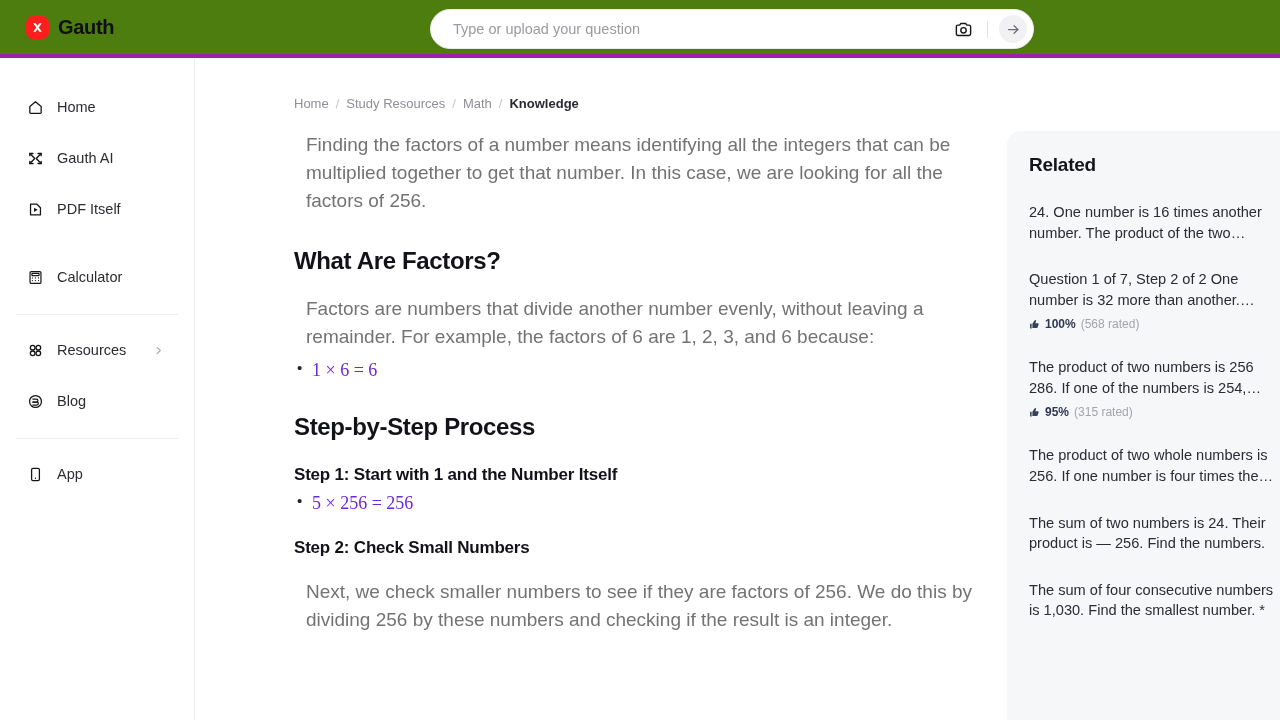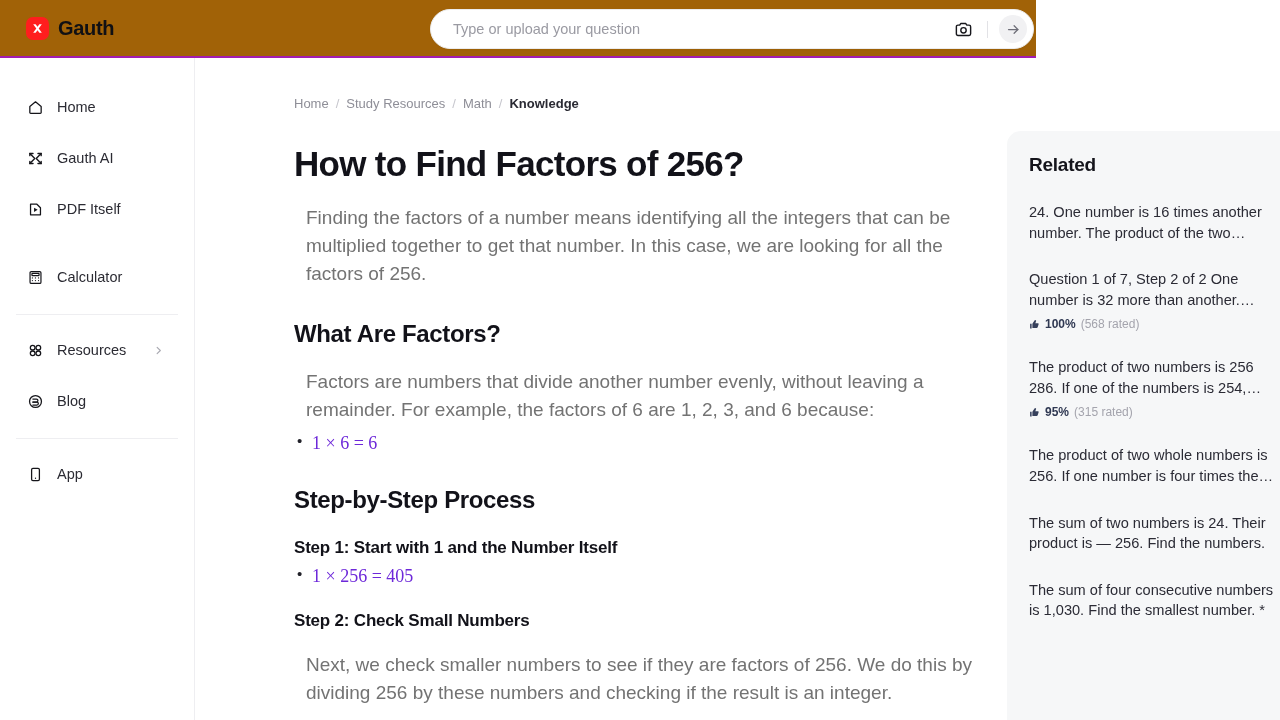--- a/index.html
+++ b/index.html
@@ -8,23 +8,23 @@
     overflow: hidden;
     background: #ffffff;
     font-family: "Liberation Sans", sans-serif;
     -webkit-font-smoothing: antialiased;
   }
 
   
   .header {
     position: absolute;
     top: 0; left: 0;
-    width: 1036px; height: 58px;
-    background: #a16207;
-    border-bottom: 2px solid #a21caf;
+    width: 1280px; height: 58px;
+    background: #4d7c0f;
+    border-bottom: 4px solid #a21caf;
     display: flex;
     align-items: center;
   }
   .brand {
     position: absolute;
     left: 26px;
     display: flex;
     align-items: center;
     gap: 9px;
     cursor: pointer;
@@ -393,37 +393,36 @@
     <div class="breadcrumb">
       <span class="bc-link">Home</span>
       <span class="bc-sep">/</span>
       <span class="bc-link">Study Resources</span>
       <span class="bc-sep">/</span>
       <span class="bc-link">Math</span>
       <span class="bc-sep">/</span>
       <span class="bc-current">Knowledge</span>
     </div>
 
-    <h1 class="title">How to Find Factors of 256?</h1>
 
     <p class="para">Finding the factors of a number means identifying all the integers that can be multiplied together to get that number. In this case, we are looking for all the factors of 256.</p>
 
     <h2 class="h2">What Are Factors?</h2>
 
     <p class="para">Factors are numbers that divide another number evenly, without leaving a remainder. For example, the factors of 6 are 1, 2, 3, and 6 because:</p>
 
     <ul class="mathlist">
       <li>1 × 6 = 6</li>
     </ul>
 
     <h2 class="h2">Step-by-Step Process</h2>
 
     <h3 class="h3">Step 1: Start with 1 and the Number Itself</h3>
     <ul class="mathlist tight">
-      <li>1 × 256 = 405</li>
+      <li>5 × 256 = 256</li>
     </ul>
 
     <h3 class="h3">Step 2: Check Small Numbers</h3>
     <p class="para">Next, we check smaller numbers to see if they are factors of 256. We do this by dividing 256 by these numbers and checking if the result is an integer.</p>
 
   </article>
 </main>
 
 <aside class="related">
   <div class="related-title">Related</div>

